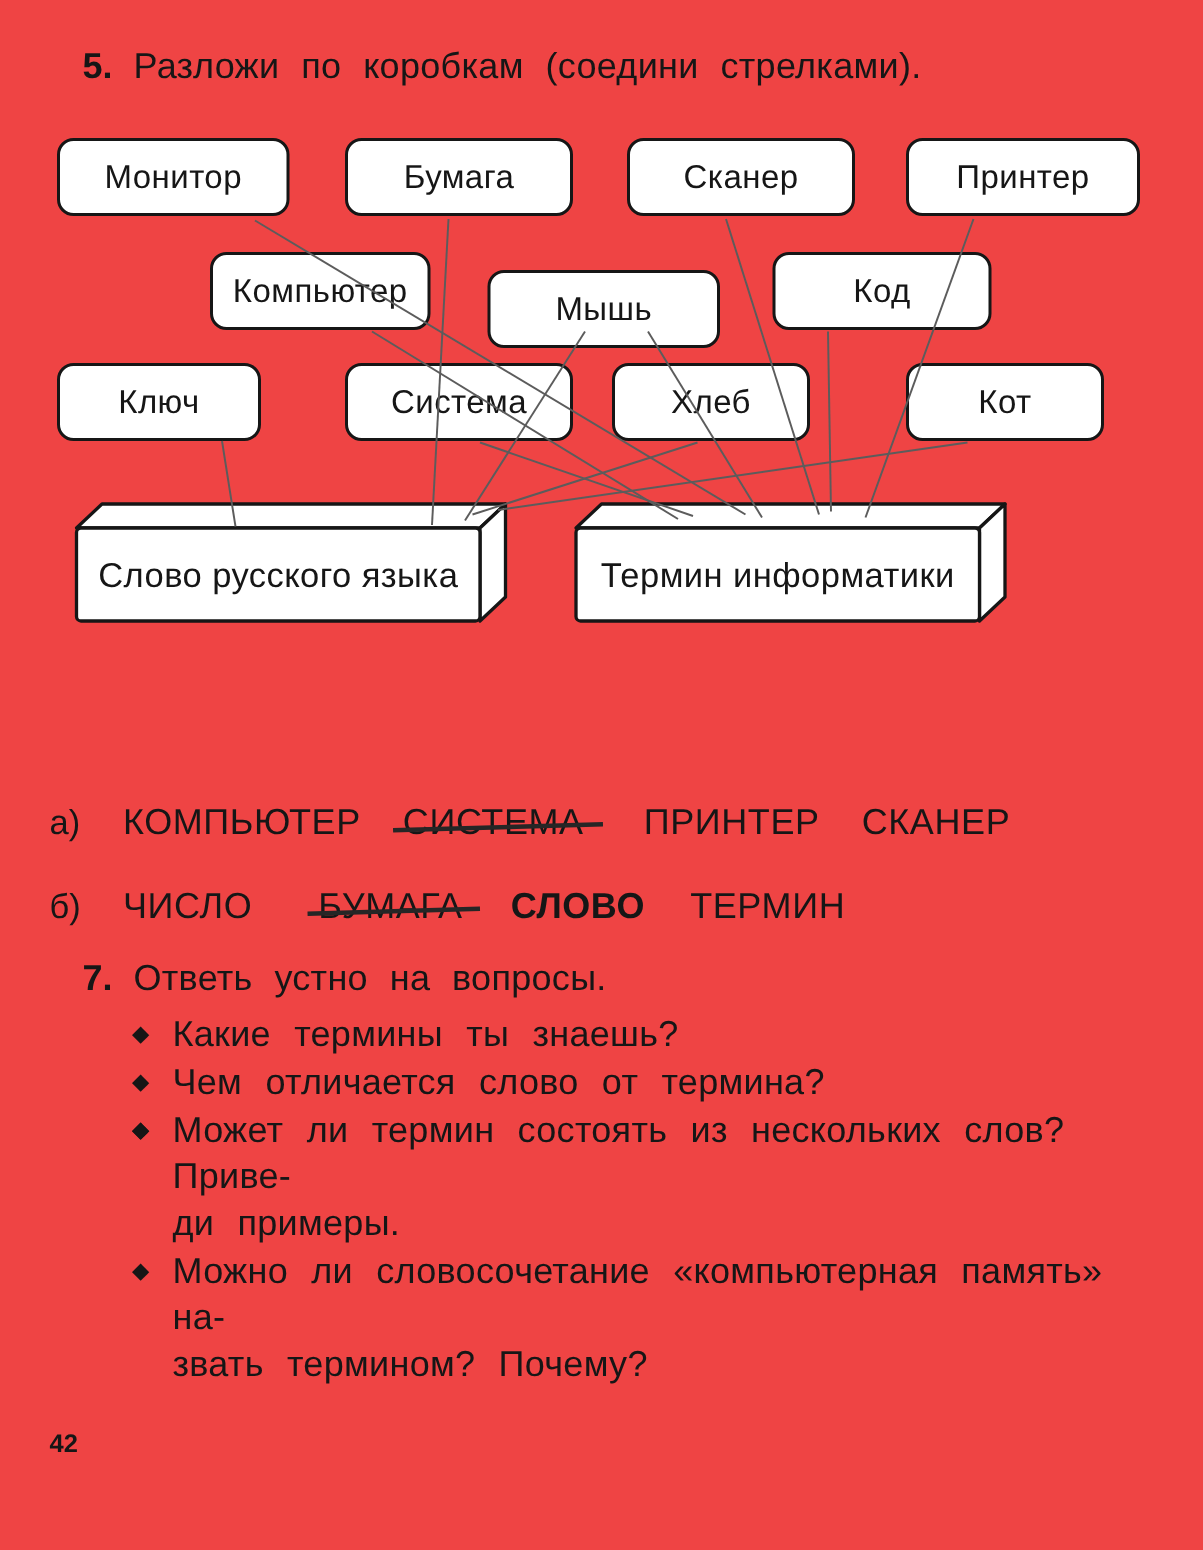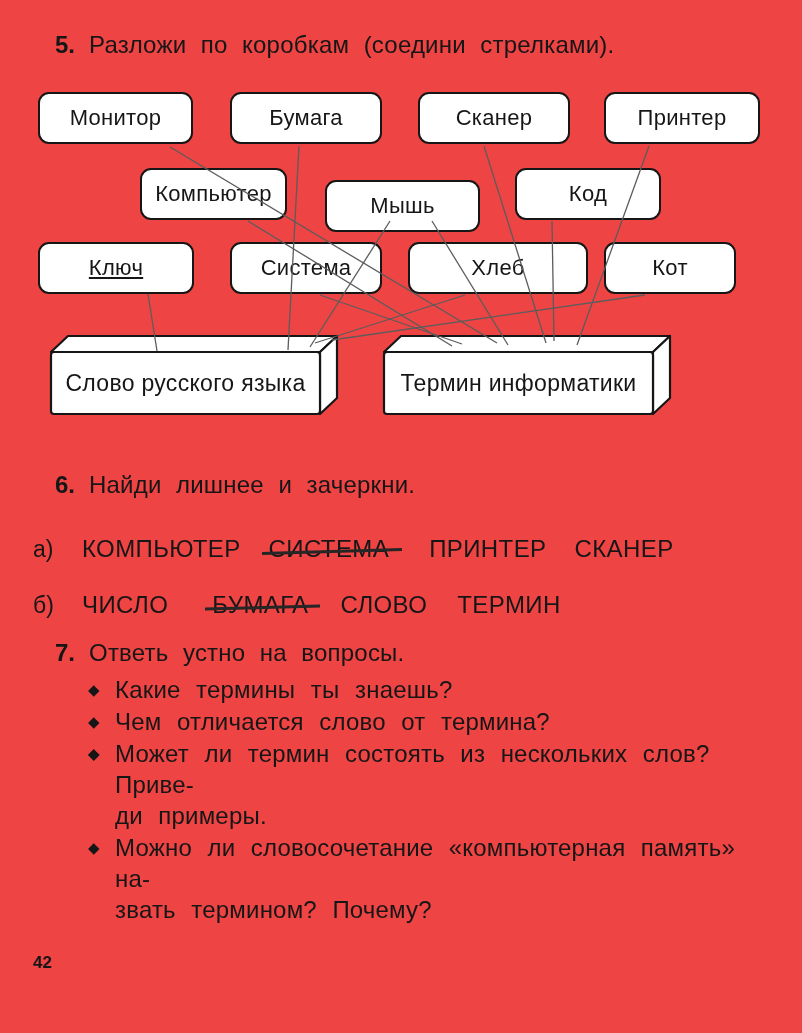--- a/index.html
+++ b/index.html
@@ -65,27 +65,27 @@
     </div>
   <div class="wordbox" style="left:140px;top:168px;width:147px;">
       <span>Компьютер</span>
     </div>
   <div class="wordbox" style="left:325px;top:180px;width:155px;">
       <span>Мышь</span>
     </div>
   <div class="wordbox" style="left:515px;top:168px;width:146px;">
       <span>Код</span>
     </div>
-  <div class="wordbox" style="left:38px;top:242px;width:156px;text-decoration:underline;">
+  <div class="wordbox" style="left:38px;top:242px;width:136px;">
       <span>Ключ</span>
     </div>
   <div class="wordbox" style="left:230px;top:242px;width:152px;">
       <span>Система</span>
     </div>
-  <div class="wordbox" style="left:408px;top:242px;width:180px;">
+  <div class="wordbox" style="left:408px;top:242px;width:132px;">
       <span>Хлеб</span>
     </div>
   <div class="wordbox" style="left:604px;top:242px;width:132px;">
       <span>Кот</span>
     </div>
 
   <svg id="conn-svg" width="802" height="470" viewBox="0 0 802 470">
 
     <polygon class="face" points="51,352 68,336 337,336 320,352"></polygon>
     <polygon class="face" points="320,352 337,336 337,398 320,414"></polygon>
@@ -110,28 +110,25 @@
       </g>
   </svg>
 
   <div class="binlabel" style="left:391px;top:354px;width:255px;">
       <span>Термин информатики</span>
     </div>
   <div class="binlabel" style="left:58px;top:354px;width:255px;">
       <span>Слово русского языка</span>
     </div>
 
-  <div class="task-head" style="left:55px;top:471px;">
-    <span class="num">6.</span><span>Найди лишнее и зачеркни.</span>
-  </div>
   <div class="t6row" style="top:535px;">
     <span class="ltr">а)</span><span class="w">КОМПЬЮТЕР</span><span class="w struck" style="margin-left:28px;">СИСТЕМА</span><span class="w" style="margin-left:40px;">ПРИНТЕР</span><span class="w" style="margin-left:28px;">СКАНЕР</span>
   </div>
   <div class="t6row" style="top:591px;">
-    <span class="ltr">б)</span><span class="w">ЧИСЛО</span><span class="w struck" style="margin-left:44px;">БУМАГА</span><span class="w" style="margin-left:32px;">СЛОВО</span><span class="w" style="margin-left:30px;">ТЕРМИН</span>
+    <span class="ltr">б)</span><span class="w">ЧИСЛО</span><span class="w struck" style="margin-left:44px;">БУМАГА</span><span class="w" style="margin-left:32px;font-weight:bold;">СЛОВО</span><span class="w" style="margin-left:30px;">ТЕРМИН</span>
   </div>
 
   <div class="task-head" style="left:55px;top:639px;">
     <span class="num">7.</span><span>Ответь устно на вопросы.</span>
   </div>
   <ul class="bullets" style="top:674px;">
     <li><span class="blt">◆</span><span>Какие термины ты знаешь?</span></li>
     <li><span class="blt">◆</span><span>Чем отличается слово от термина?</span></li>
     <li><span class="blt">◆</span></li>
     <li><span class="blt">◆</span><span>Может ли термин состоять из нескольких слов? Приве-

